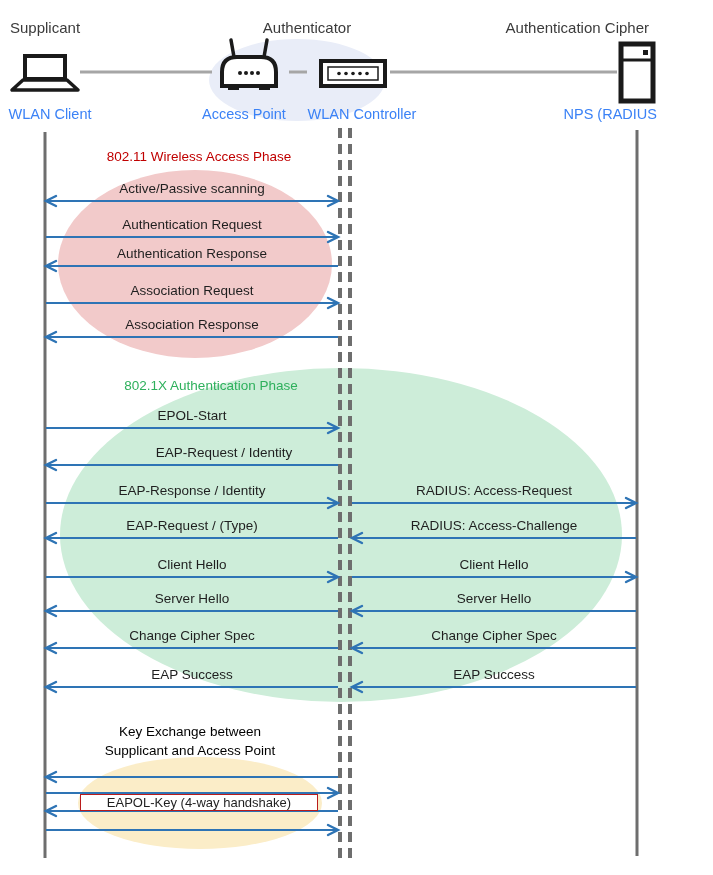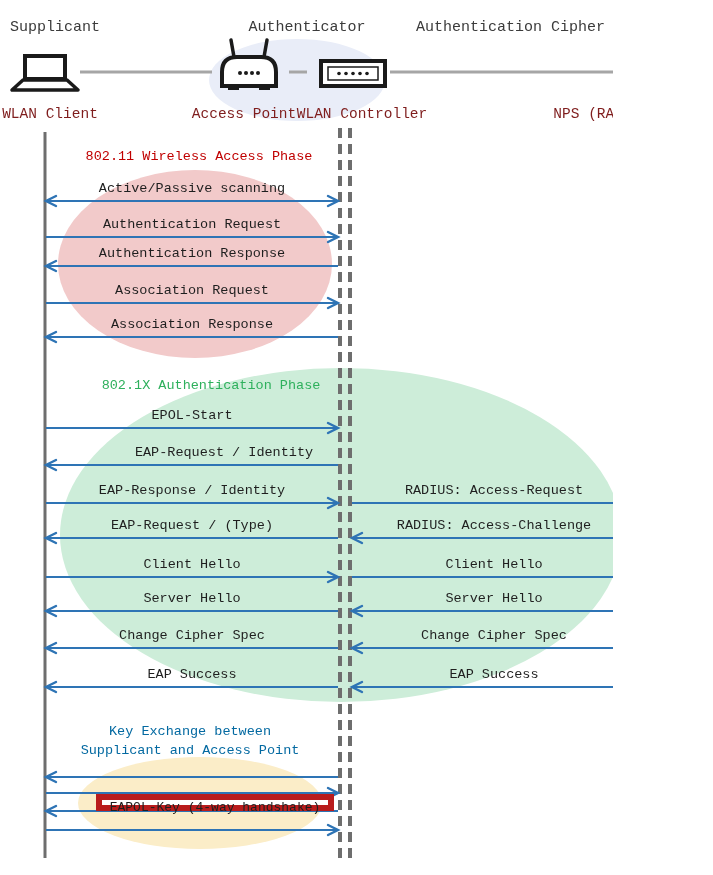--- a/index.html
+++ b/index.html
@@ -1,39 +1,40 @@
 <!DOCTYPE html>
 <html><head>
 <meta charset="utf-8">
 <style>
   html,body{margin:0;padding:0;background:#fff;}
   #stage{
     position:relative;width:613px;height:875px;background:#fff;overflow:hidden;
-    font-family:Liberation Mono, monospace;
+    font-family:Liberation Sans, sans-serif;
+    padding-left:44px;
   }
   #stage svg{position:absolute;left:0;top:0;}
   .role-label{
     position:absolute;font-size:15px;color:#3b3b3b;white-space:nowrap;line-height:17px;
   }
   .actor-label{
-    position:absolute;font-size:14.5px;color:#7f1d1d;white-space:nowrap;line-height:16px;
+    position:absolute;font-size:14.5px;color:#3b82f6;white-space:nowrap;line-height:16px;
     transform:translateX(-50%);
   }
   .phase-title{
     position:absolute;font-size:13.5px;white-space:pre-line;text-align:center;
     transform:translateX(-50%);line-height:19px;
   }
   .msg-label{
     position:absolute;font-size:13.5px;color:#1f1f1f;white-space:nowrap;
     height:18px;line-height:18px;transform:translateX(-50%);
   }
   .keybox{
     position:absolute;left:80px;top:794px;width:238px;height:17px;box-sizing:border-box;
-    background:#ffffff;border:6px solid #b91c1c;text-align:center;
-    font-size:13px;line-height:15px;color:#1f1f1f;white-space:nowrap;margin-left:16px;
+    background:#ffffff;border:1px solid #b91c1c;text-align:center;
+    font-size:13px;line-height:15px;color:#1f1f1f;white-space:nowrap;
   }
 </style>
 </head>
 <body>
 
 <div id="stage">
 
   <svg width="713" height="875" viewBox="0 0 713 875">
 
     <ellipse cx="297" cy="80" rx="88" ry="41" fill="#E9EDF8"></ellipse>
@@ -192,21 +193,21 @@
   <div class="role-label" style="left:307px;top:19px;transform:translateX(-50%)">Authenticator</div>
   <div class="role-label" style="right:8px;top:19px">Authentication Cipher</div>
 
   <div class="actor-label" style="left:50px;top:106px">WLAN Client</div>
   <div class="actor-label" style="left:244px;top:106px">Access Point</div>
   <div class="actor-label" style="left:362px;top:106px">WLAN Controller</div>
   <div class="actor-label" style="left:636px;top:106px">NPS (RADIUS Server)</div>
 
   <div class="phase-title" style="left: 199px; top: 147px; color: rgb(192, 0, 0);">802.11 Wireless Access Phase</div>
   <div class="phase-title" style="left: 211px; top: 376px; color: rgb(46, 176, 92);">802.1X Authentication Phase</div>
-  <div class="phase-title" style="left: 190px; top: 722px; color: #0369a1;">Key Exchange between
+  <div class="phase-title" style="left: 190px; top: 722px; color: #000000;">Key Exchange between
 Supplicant and Access Point</div>
 
   <div class="keybox">EAPOL-Key (4-way handshake)</div>
 
 <div class="msg-label" style="left: 192px; top: 180px;">Active/Passive scanning</div>
     <div class="msg-label" style="left: 192px; top: 216px;">Authentication Request</div>
     <div class="msg-label" style="left: 192px; top: 245px;">Authentication Response</div>
     <div class="msg-label" style="left: 192px; top: 282px;">Association Request</div>
     <div class="msg-label" style="left: 192px; top: 316px;">Association Response</div>
     <div class="msg-label" style="left: 192px; top: 407px;">EPOL-Start</div>

